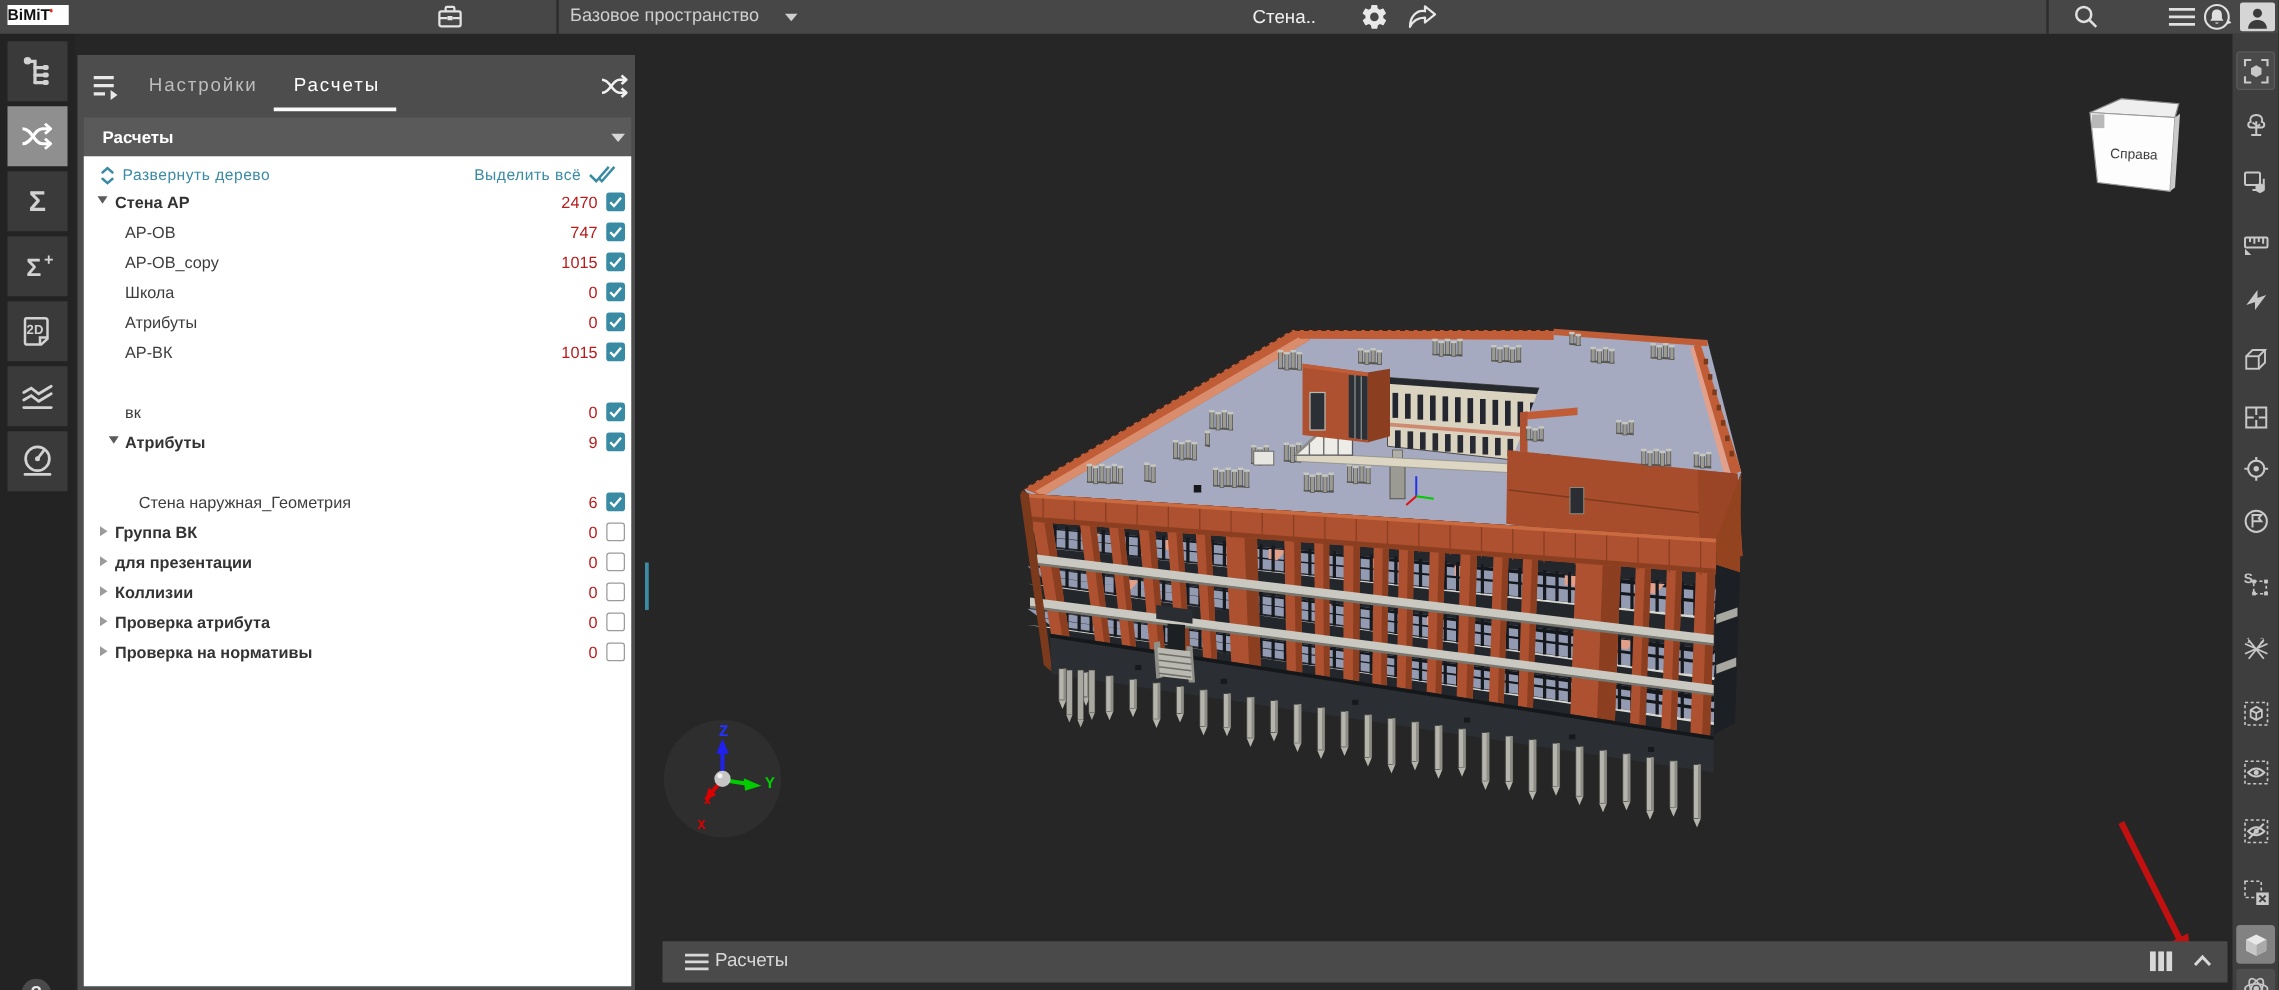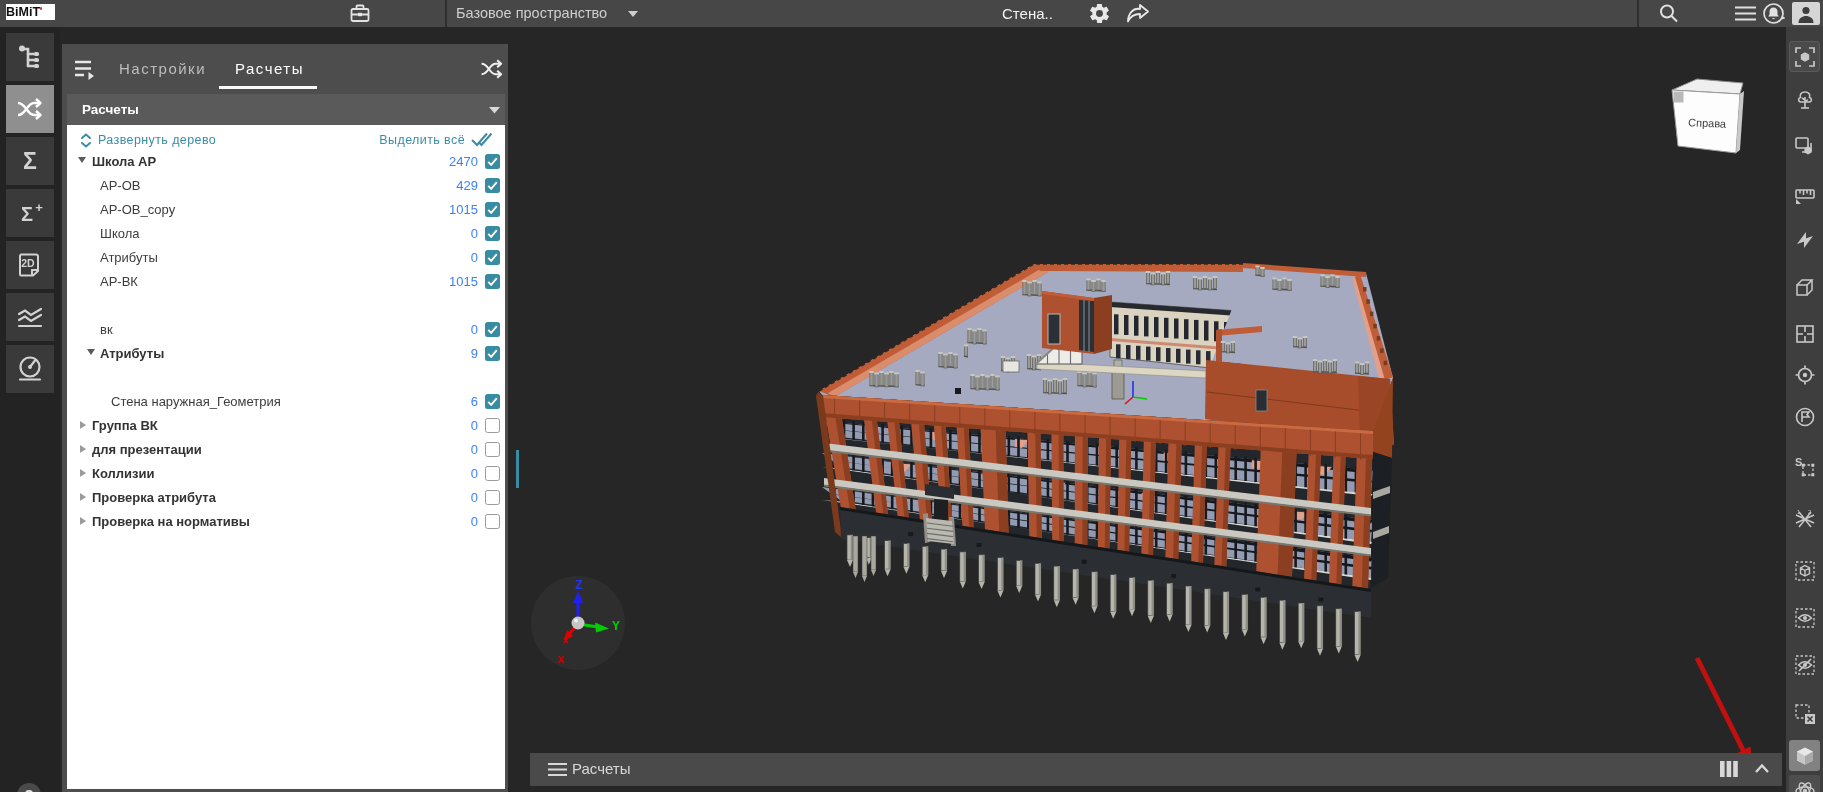--- a/index.html
+++ b/index.html
@@ -25,21 +25,21 @@
 .tab{position:absolute;top:0;height:50px;line-height:50px;font-size:15px;letter-spacing:1.5px;color:#bdbdbd}
 .tab.on{color:#fff}
 #tabline{position:absolute;left:157px;top:42px;width:98px;height:3px;background:#fafafa}
 #pdrop{position:absolute;left:5px;top:50px;width:438px;height:31px;background:#5a5a5a;color:#fff}
 #pdrop .t{position:absolute;left:15px;top:0;height:31px;line-height:31px;font-weight:bold;font-size:13.5px}
 #pbody{position:absolute;left:5px;top:81px;width:438px;height:664px;background:#fff;overflow:hidden}
 .link{color:#3b8ba5;font-size:12.5px;letter-spacing:0.4px}
 .row{position:absolute;left:0;width:438px;height:24px}
 .rlab{position:absolute;top:4px;font-size:13px;color:#3d3d3d;white-space:nowrap}
 .rlab.b{font-weight:bold;color:#333}
-.rcnt{position:absolute;top:4px;right:27px;font-size:13px;color:#3b82f6;text-align:right}
+.rcnt{position:absolute;top:4px;right:27px;font-size:13px;color:#b91c1c;text-align:right}
 .cb{position:absolute;top:3.5px;right:5px;width:15px;height:15px;border-radius:2.5px;background:#398ba4}
 .cb svg{position:absolute;left:1px;top:1px}
 .cb.off{background:#fff;border:1.8px solid #9b9b9b}
 .car{position:absolute;top:7px;width:0;height:0}
 .car.exp{border-left:4.5px solid transparent;border-right:4.5px solid transparent;border-top:6px solid #5b5b5b}
 .car.col{border-top:4.5px solid transparent;border-bottom:4.5px solid transparent;border-left:6px solid #9b9b9b}
 #scrollmark{position:absolute;left:454px;top:406px;width:3px;height:38px;background:#3b8ba5}
 
 #bbar{position:absolute;left:530px;top:753px;width:1252px;height:33px;background:#4a4a4a;z-index:8;color:#d8d8d8}
 
@@ -849,31 +849,31 @@
 <div class="link abs" style="right:40px;top:6px">Выделить всё</div>
 <svg class="abs" style="right:10px;top:5px" width="24" height="15" viewBox="0 0 24 15">
           <g stroke="#3b8ba5" stroke-width="2" fill="none">
             <path d="M1 8 L6 13 L16 1.5"></path>
             <path d="M8 10.5 L10.5 13 L20.5 1.5"></path>
           </g>
         </svg>
       </div>
 <div class="row" style="top:25px">
         <div class="car exp" style="left:11px"></div>
-        <div class="rlab b" style="left:25px">Школа АР</div>
+        <div class="rlab b" style="left:25px">Стена АР</div>
         <div class="rcnt">2470</div>
         <div class="cb">
           <svg width="13" height="13" viewBox="0 0 13 13">
             <path d="M2.2 6.8 L5.2 9.8 L10.8 3.2" stroke="#fff" stroke-width="1.9" fill="none"></path>
           </svg>
         </div>
       </div>
       <div class="row" style="top:49px">
         <div class="rlab" style="left:33px">АР-ОВ</div>
-        <div class="rcnt">429</div>
+        <div class="rcnt">747</div>
         <div class="cb">
           <svg width="13" height="13" viewBox="0 0 13 13">
             <path d="M2.2 6.8 L5.2 9.8 L10.8 3.2" stroke="#fff" stroke-width="1.9" fill="none"></path>
           </svg>
         </div>
       </div>
       <div class="row" style="top:73px">
         <div class="rlab" style="left:33px">АР-ОВ_copy</div>
         <div class="rcnt">1015</div>
         <div class="cb">

